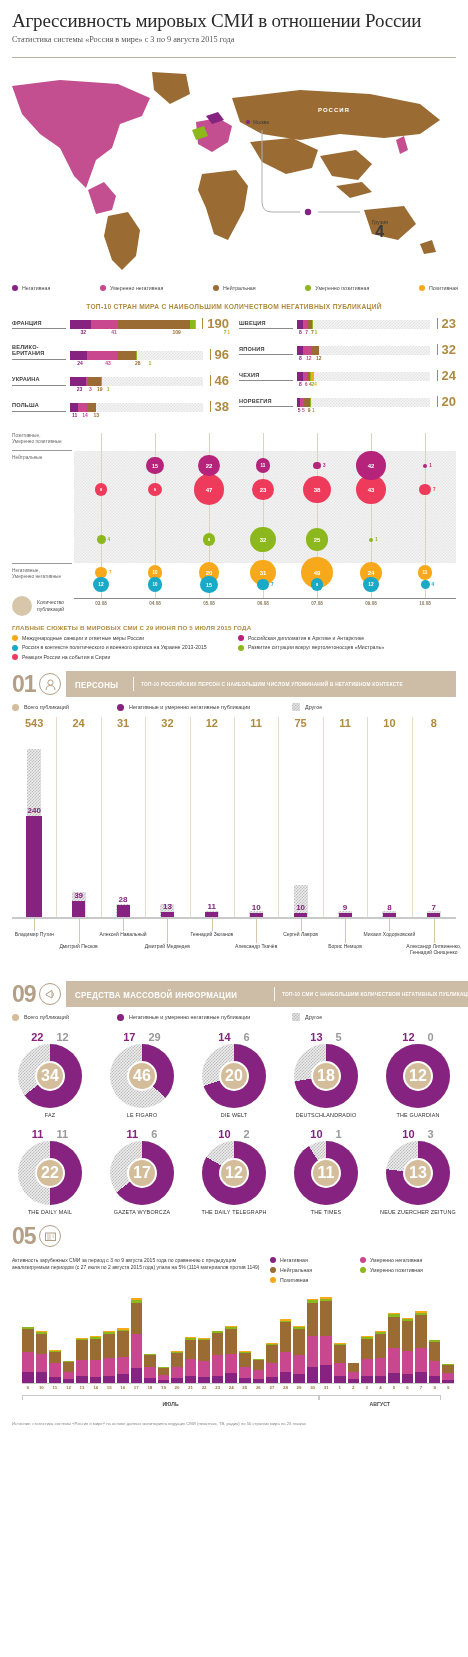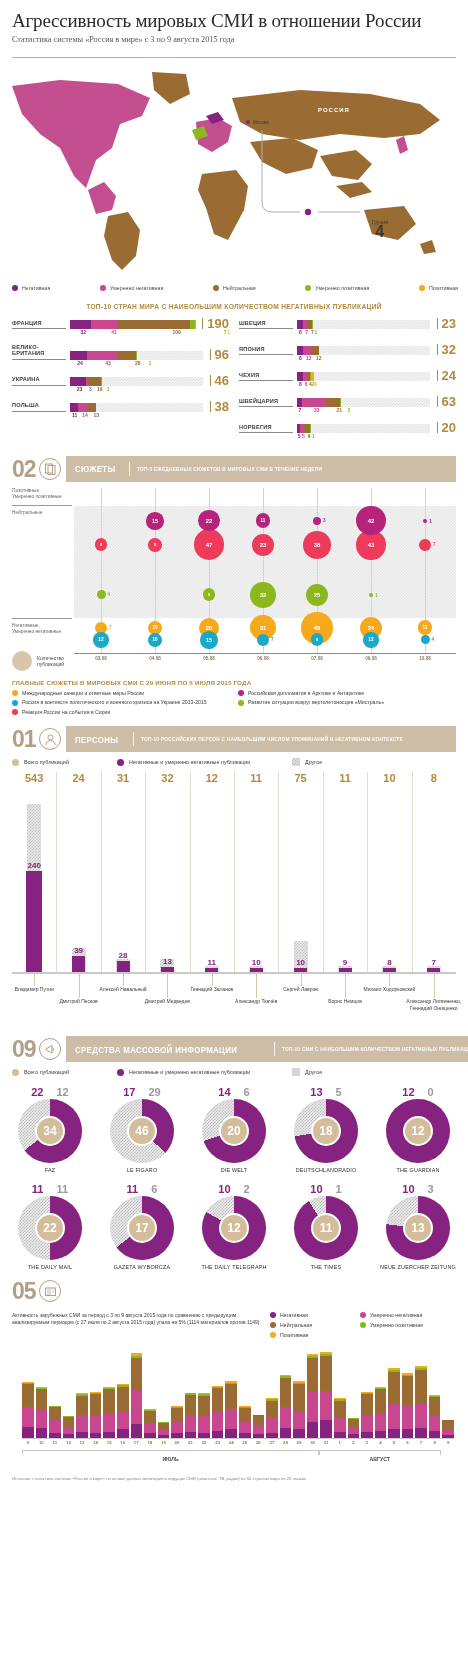--- a/index.html
+++ b/index.html
@@ -146,21 +146,21 @@
   .pstem{ position:absolute; width:1px; background:#d8c6aa; }
 
   
   .donutrow{ display:flex; padding:0 8px; margin-top:10px; justify-content:space-between;}
   .donut{ width:84px; text-align:center; position:relative;}
   .donut .nums{ display:flex; justify-content:center; gap:13px; font-weight:700; font-size:11px; margin-bottom:1px;}
   .donut .nA{ color:#86227f; } .donut .nB{ color:#9a9a9a; }
   .donut .ring{ width:64px;height:64px;border-radius:50%; margin:0 auto; position:relative; }
   .donut .hole{ position:absolute; left:50%; top:50%; transform:translate(-50%,-50%);
       width:30px;height:30px;border-radius:50%; background:#d4bd9a; color:#fff;
-      display:flex;align-items:center;justify-content:center; font-size:12px; font-weight:700;
+      display:flex;align-items:center;justify-content:center; font-size:16px; font-weight:700;
       border:2.5px solid #fff;}
   .donut .nm{ font-size:5.4px; color:#2f2f2f; margin-top:4px; letter-spacing:.2px;}
 
   
   .s5top{ display:flex; padding:0 12px; margin-top:8px; gap:8px;}
   .s5note{ flex:1 1 auto; font-size:5px; color:#3d3d3d; line-height:7px; max-width:250px;}
   .s5leg{ flex:0 0 170px; display:flex; gap:10px;}
   .s5leg .c{ flex:1 1 0;}
   .s5leg .r{ display:flex; align-items:center; gap:4px; margin-bottom:4px;}
   .s5leg .d{ width:6px;height:6px;border-radius:50%; flex:0 0 6px;}
@@ -384,71 +384,39 @@
           <div class="cvals">
             <span style="left: 2.10526%; color: rgb(134, 34, 127); transform: translateX(-50%);">8</span>
             <span style="left: 5.78947%; color: rgb(200, 71, 143); transform: translateX(-50%);">6</span>
             <span style="left: 8.42105%; color: rgb(154, 107, 50); transform: translateX(-50%);">4</span>
             <span style="left: 10%; color: rgb(140, 184, 29); transform: translateX(-50%);">2</span>
             <span style="left: 11.5789%; color: rgb(247, 169, 27); transform: translateX(-50%);">4</span>
           </div>
         </div>
         <div class="crow">
           <div class="top">
-            <div class="cname">ШВЕЙЦАРИЯ</div>
-            <div class="ctrack">
-              <div class="seg" style="width: 3.68421%; background: rgb(134, 34, 127);"></div>
-              <div class="seg" style="width: 17.3684%; background: rgb(200, 71, 143);"></div>
-              <div class="seg" style="width: 11.0526%; background: rgb(154, 107, 50);"></div>
-              <div class="seg" style="width: 1.05263%; background: rgb(140, 184, 29);"></div>
-            </div>
-            <div class="ctot">63</div>
-          </div>
-          <div class="cvals">
-            <span style="left: 1.84211%; color: rgb(134, 34, 127); transform: translateX(-50%);">7</span>
-            <span style="left: 12.3684%; color: rgb(200, 71, 143); transform: translateX(-50%);">33</span>
-            <span style="left: 26.5789%; color: rgb(154, 107, 50); transform: translateX(-50%);">21</span>
-            <span style="left: 32.6316%; color: rgb(140, 184, 29); transform: translateX(-50%);">2</span>
-          </div>
-        </div>
-        <div class="crow">
-          <div class="top">
             <div class="cname">НОРВЕГИЯ</div>
             <div class="ctrack">
               <div class="seg" style="width: 2.63158%; background: rgb(134, 34, 127);"></div>
               <div class="seg" style="width: 2.63158%; background: rgb(200, 71, 143);"></div>
               <div class="seg" style="width: 4.73684%; background: rgb(154, 107, 50);"></div>
               <div class="seg" style="width: 0.526316%; background: rgb(140, 184, 29);"></div>
             </div>
             <div class="ctot">20</div>
           </div>
           <div class="cvals">
             <span style="left: 1.31579%; color: rgb(134, 34, 127); transform: translateX(-50%);">5</span>
             <span style="left: 3.94737%; color: rgb(200, 71, 143); transform: translateX(-50%);">5</span>
             <span style="left: 7.63158%; color: rgb(154, 107, 50); transform: translateX(-50%);">9</span>
             <span style="left: 10.2632%; color: rgb(140, 184, 29); transform: translateX(-50%);">1</span>
           </div>
         </div>
       </div>
   </div>
 
-  <div class="band">
-    <div class="num">02</div>
-    <div class="circ">
-      <svg width="13" height="13" viewBox="0 0 13 13">
-          <rect x="1.5" y="2" width="7" height="9" fill="none" stroke="#b29f86" stroke-width="1"></rect>
-          <rect x="4" y="3.5" width="7" height="9" fill="none" stroke="#b29f86" stroke-width="1"></rect>
-        </svg>
-    </div>
-    <div class="barfill">
-      <span class="btitle">СЮЖЕТЫ</span>
-      <span class="bsep"></span>
-      <span class="bsub">ТОП-5 ЕЖЕДНЕВНЫХ СЮЖЕТОВ В МИРОВЫХ СМИ В ТЕЧЕНИЕ НЕДЕЛИ</span>
-    </div>
-  </div>
 
   <div class="bub" id="bubble-chart">
       <div class="neutralband" style="top: 18px; height: 112px;"></div>
       <div class="ylab" style="top: 0px;">Позитивные,<br>Умеренно позитивные</div>
       <div class="yline" style="top: 17px;"></div>
       <div class="ylab" style="top: 22px;">Нейтральные</div>
       <div class="yline" style="top: 130px;"></div>
       <div class="ylab" style="top: 135px;">Негативные,<br>Умеренно негативные</div>
       <div class="vline" style="left: 89px; top: 0px; height: 165px;"></div>
       <div class="tick" style="left: 80px; top: 168px; width: 18px; text-align: center;">03.08</div>

